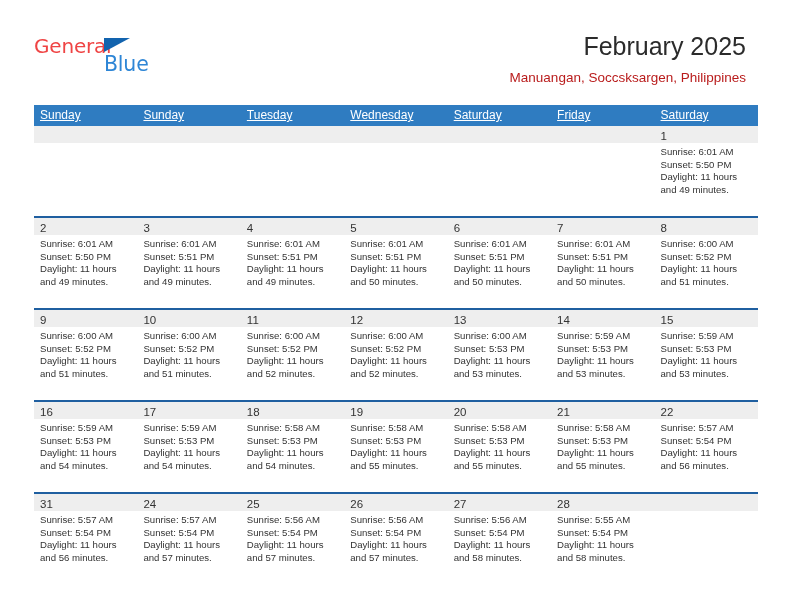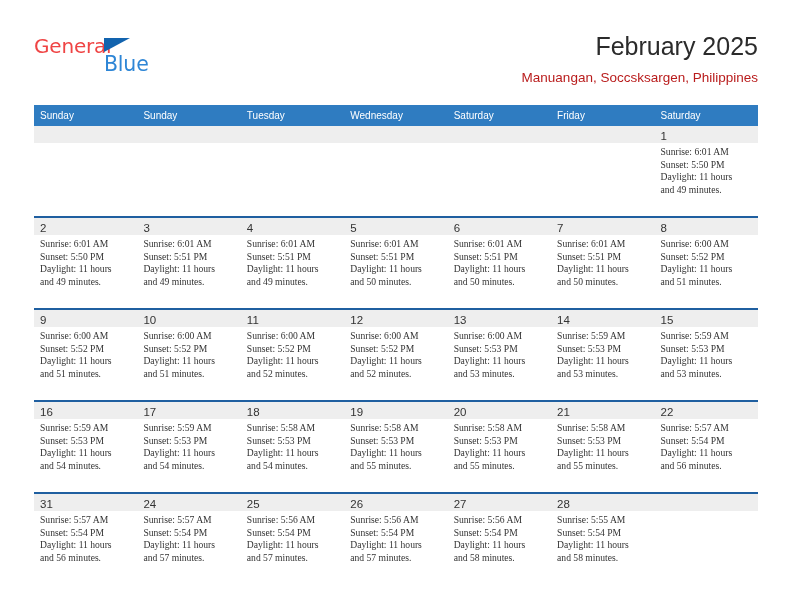--- a/index.html
+++ b/index.html
@@ -60,21 +60,21 @@
     top: 18px;
     font-size: 20.5px;
     letter-spacing: -0.2px;
     color: #2e86d6;
     font-family: "DejaVu Sans", sans-serif;
     font-weight: 400;
   }
 
   .title-block {
     position: absolute;
-    right: 0;
+    right: 12px;
     top: 0;
     text-align: right;
     margin-left: 44px;
   }
   .cal-title {
     font-size: 25px;
     color: #2b2b2b;
     font-weight: 400;
     line-height: 32px;
     white-space: nowrap;
@@ -96,26 +96,27 @@
     width: 724px;
   }
   .weekdays {
     display: flex;
     background: #2f7cc1;
     height: 21px;
   }
   .weekday {
     flex: 1 1 0;
     color: #ffffff;
-    font-size: 10px;
+    font-size: 12px;
     line-height: 21px;
     padding-left: 6px;
     box-sizing: border-box;
     white-space: nowrap;
     overflow: hidden;
+    text-decoration: underline;
   }
   .week {
     display: flex;
     height: 90px;
     border-top: 2px solid #1f5fa0;
   }
   .week:first-of-type {
     border-top: none;
   }
   .day {
@@ -130,21 +131,20 @@
     padding-left: 6px;
     box-sizing: border-box;
   }
   .day-num {
     font-size: 11.5px;
     line-height: 17px;
     color: #333333;
   }
   .day-body {
     padding: 3px 8px 0 6px;
-    font-family: Liberation Serif, serif;
   }
   .day-line {
     font-size: 9.6px;
     line-height: 12.6px;
     color: #333333;
     white-space: nowrap;
   }
   .day.empty .day-num-band { background: #eeeeee; }
 </style>
 </head>

